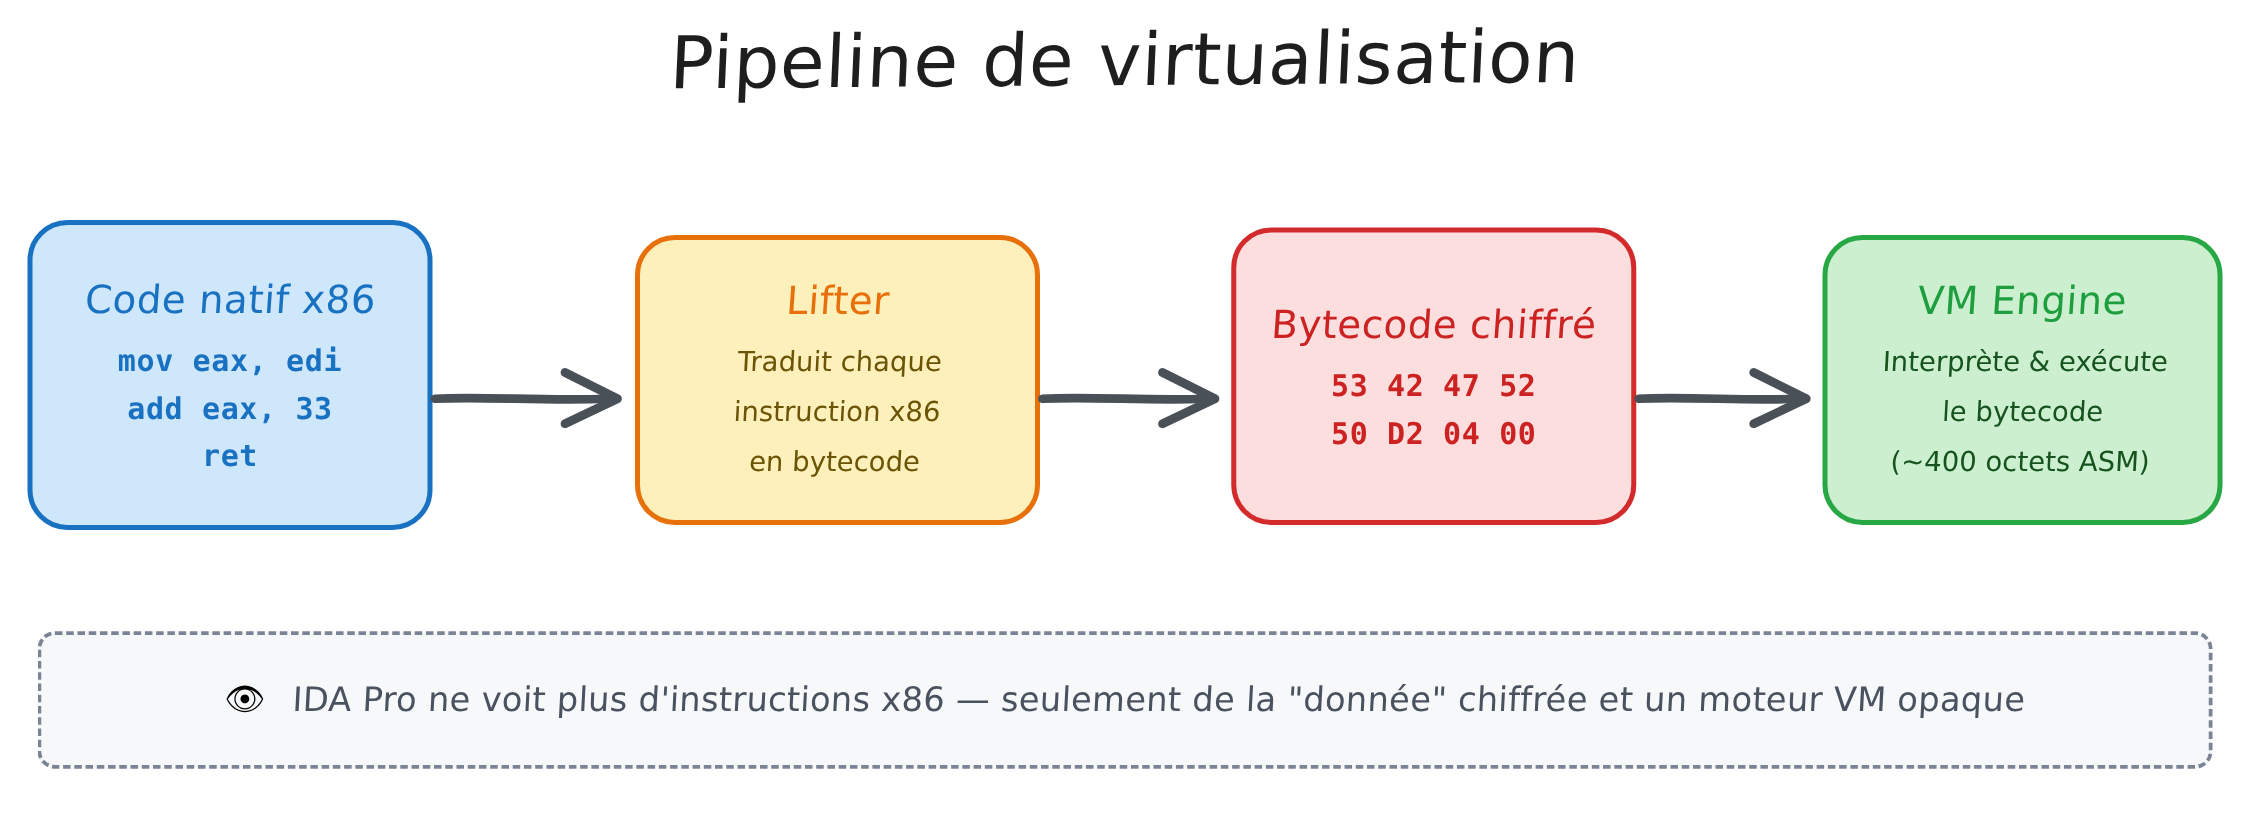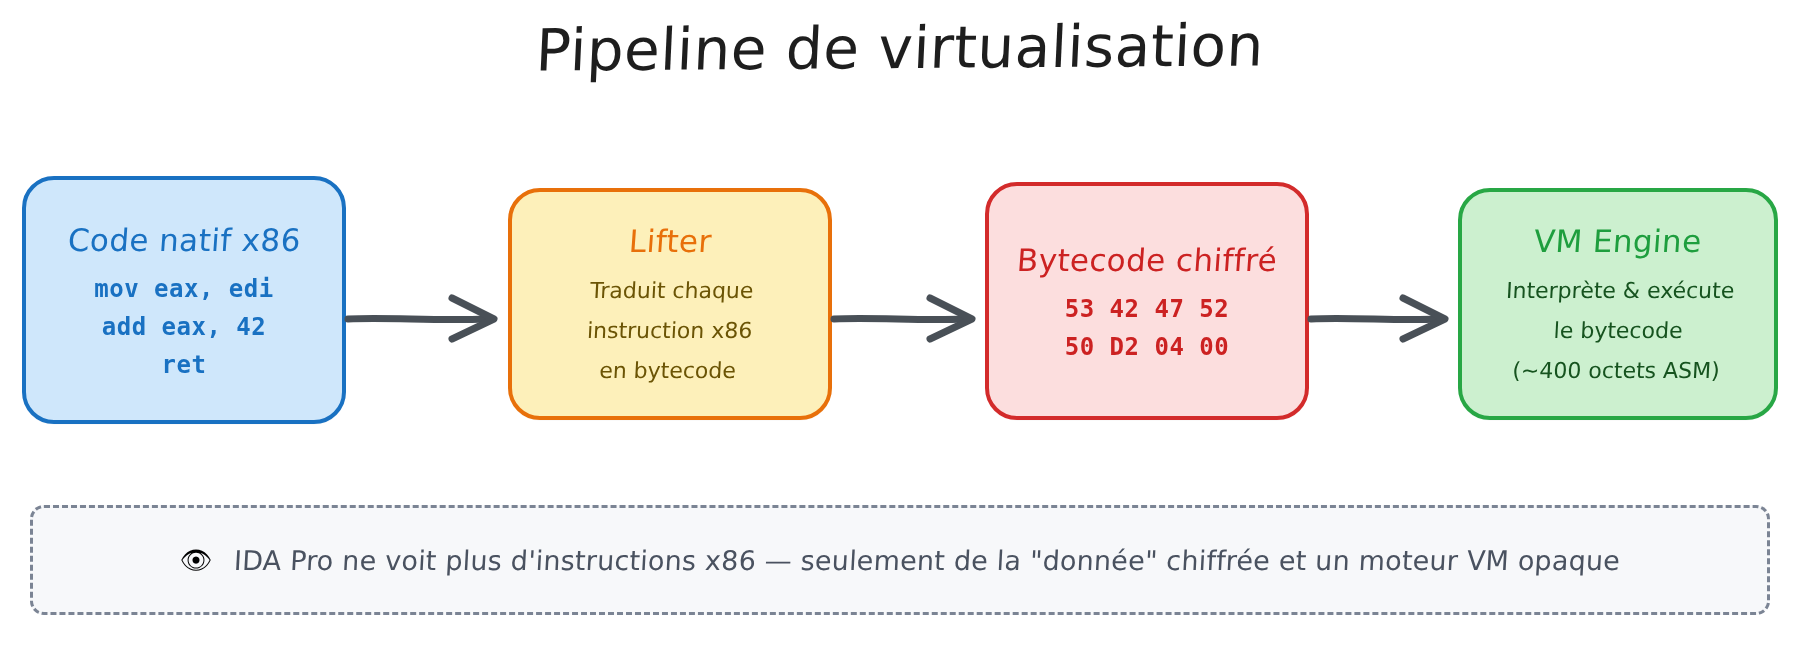--- a/index.html
+++ b/index.html
@@ -165,21 +165,21 @@
 <div class="canvas">
 
   <div class="title">Pipeline de virtualisation</div>
 
   <div class="pipeline">
 
     <div class="node" id="node-native">
       <div class="node-title">Code natif x86</div>
       <div class="node-body mono">
         <div>mov eax, edi</div>
-        <div>add eax, 42</div>
+        <div>add eax, 33</div>
         <div>ret</div>
       </div>
     </div>
 
     <div class="arrow" id="arrow-1">
       <svg width="162" height="54" viewBox="0 0 162 54">
         <path d="M2 27 C 40 25, 90 29, 140 27" stroke="#495057" stroke-width="7" fill="none" stroke-linecap="round"></path>
         <path d="M106 6 L 148 27 L 106 47" stroke="#495057" stroke-width="7" fill="none" stroke-linecap="round" stroke-linejoin="round"></path>
       </svg>
     </div>

